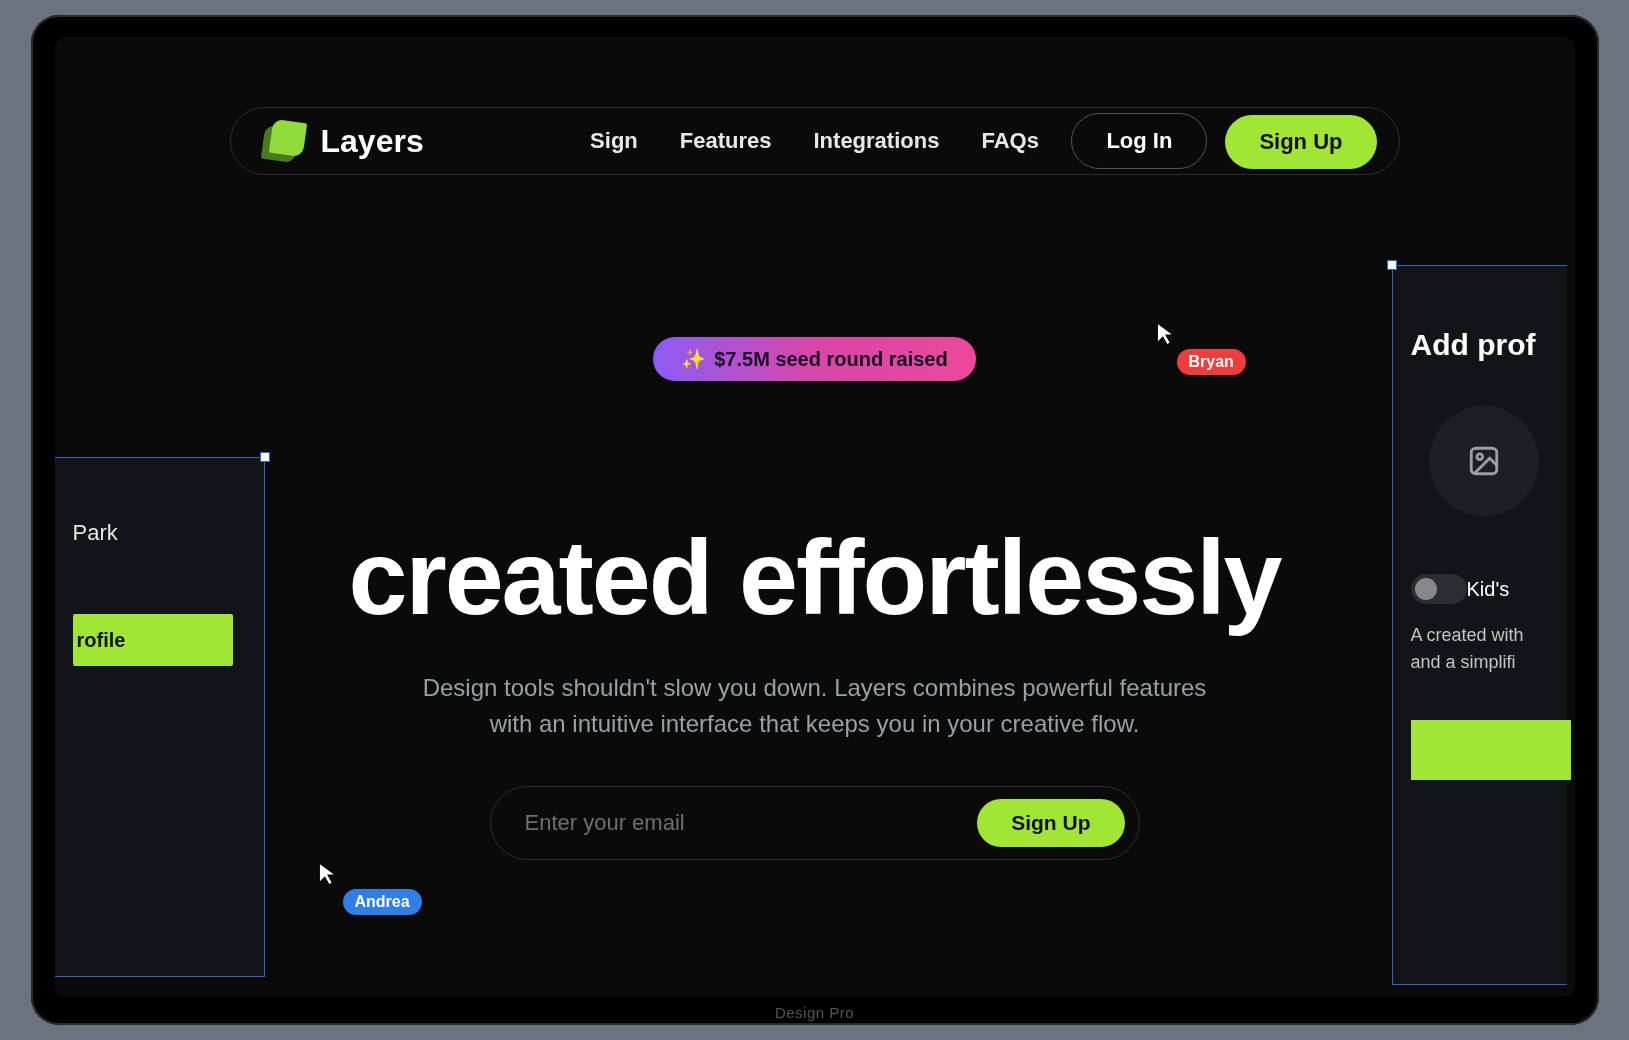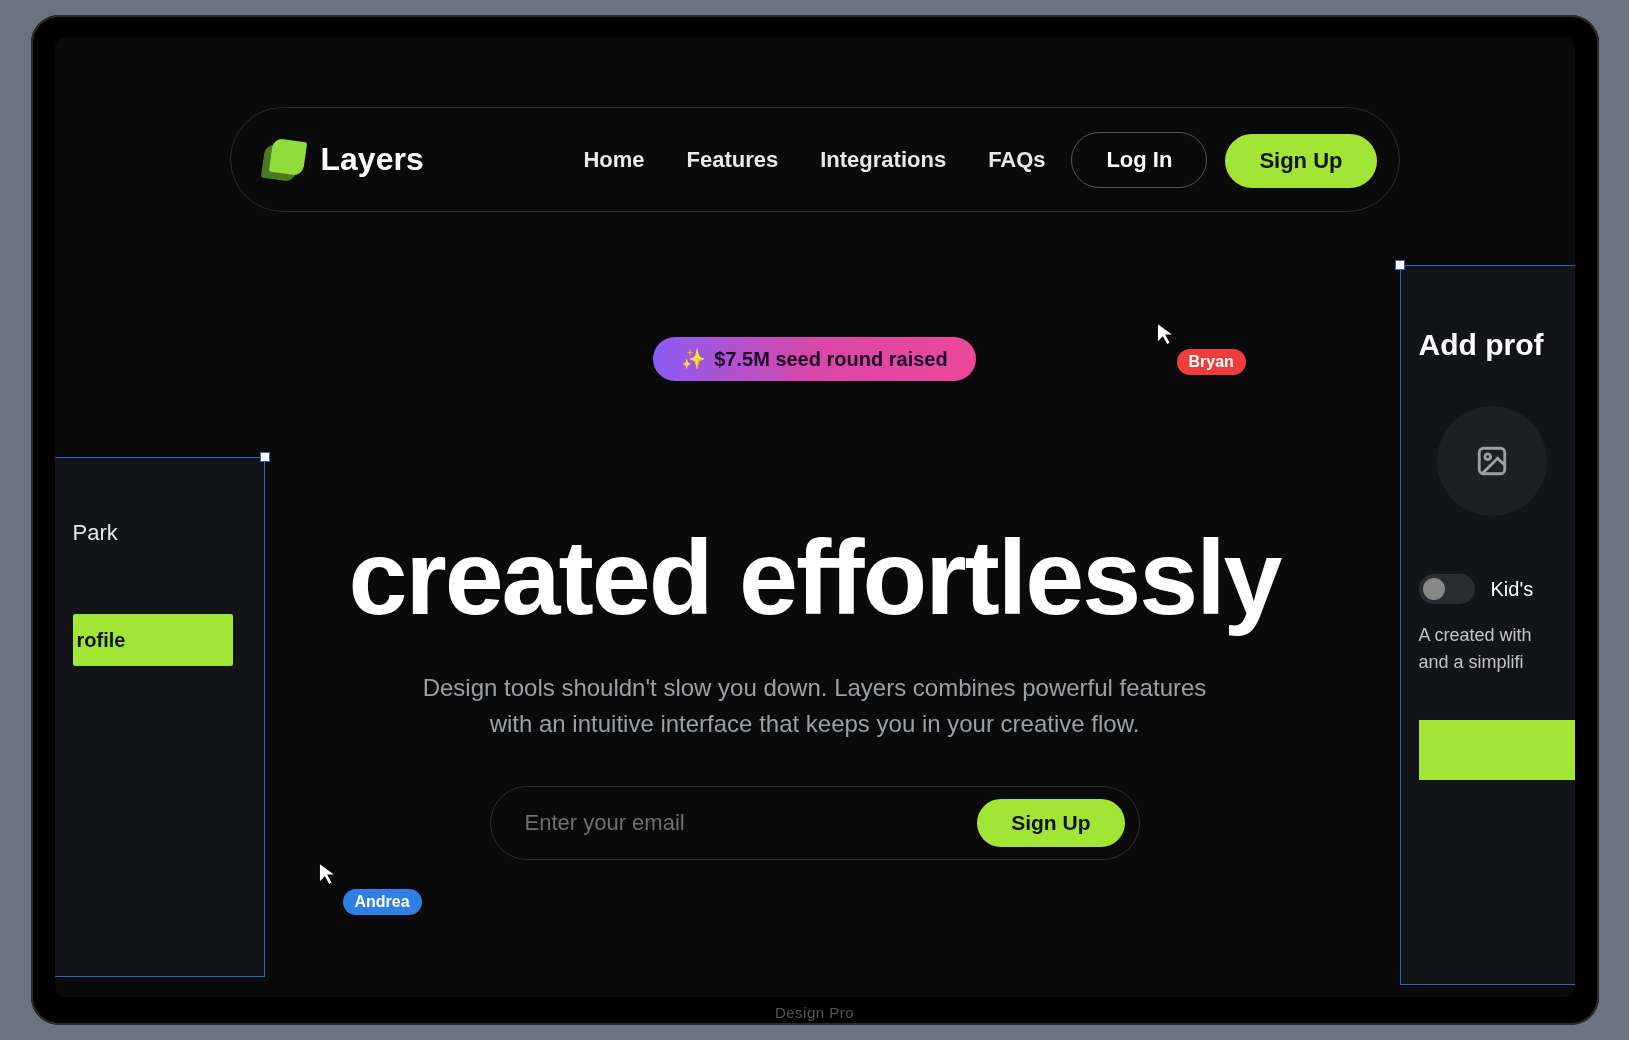--- a/index.html
+++ b/index.html
@@ -39,21 +39,21 @@
     letter-spacing: 0.5px;
   }
 
   
   .navbar {
     position: absolute;
     top: 70px;
     left: 50%;
     transform: translateX(-50%);
     width: 1170px;
-    height: 105px;
+    height: 68px;
     border: 1px solid #2e2e2e;
     border-radius: 60px;
     display: flex;
     align-items: center;
     padding: 0 22px 0 28px;
     background: rgba(10,10,10,0.6);
   }
   .brand { display: flex; align-items: center; gap: 14px; }
   .logo {
     width: 48px; height: 44px; position: relative;
@@ -178,39 +178,39 @@
   }
   .panel-left .handle { top: -6px; right: -6px; }
   .panel-left .name { color: #e6e6e6; font-size: 22px; margin-top: 40px;}
   .panel-left .big-btn {
     margin-top: 68px; width: 160px; height: 52px;
     background: #a2e635; color: #111; font-size: 20px; font-weight: 600;
     display:flex; align-items:center; padding-left:4px; border-radius: 2px;
   }
 
   .panel-right {
-    top: 228px; right: 0; width: 175px; height: 720px;
+    top: 228px; right: 8px; width: 175px; height: 720px;
     padding: 62px 0 12px 18px;
     border-right: none;
   }
   .panel-right .handle { top: -6px; left: -6px; }
   .panel-right .title { color: #fff; font-size: 30px; font-weight: 700; white-space: nowrap;}
   .panel-right .circle {
     width: 110px; height: 110px; border-radius: 55px;
     background: #1c1f23; margin-top: 44px; margin-left: 18px;
     display:flex; align-items:center; justify-content:center;
   }
   .panel-right .circle svg { width: 34px; height: 34px; }
   .panel-right .field {
     margin-top: 64px; height: 56px; border: 1.5px solid #333;
     display:flex; align-items:center; padding-left: 18px;
     color: #c8c8c8; font-size: 19px; white-space: nowrap;
   }
   .panel-right .toggle-row {
-    margin-top: 58px; display:flex; align-items:center; gap: 16px;
+    margin-top: 58px; display:flex; align-items:center; gap: 0;
     color: #fff; font-size: 20px; white-space: nowrap;
   }
   .toggle {
     width: 56px; height: 30px; background: #2a2d31; border-radius: 20px; position: relative;
   }
   .toggle::after {
     content:""; position:absolute; left:4px; top:4px;
     width:22px; height:22px; background:#888; border-radius:50%;
   }
   .panel-right .desc { color: #c4c4c4; font-size: 18px; line-height:1.5; margin-top: 18px; white-space: nowrap;}
@@ -226,21 +226,21 @@
 
     <nav class="navbar">
       <div class="brand">
         <div class="logo">
           <div class="leaf-back"></div>
           <div class="leaf-front"></div>
         </div>
         <span class="brand-name">Layers</span>
       </div>
       <div class="nav-links">
-        <span class="nav-link">Home</span>
+        <span class="nav-link">Sign</span>
         <span class="nav-link">Features</span>
         <span class="nav-link">Integrations</span>
         <span class="nav-link">FAQs</span>
       </div>
       <div class="nav-actions">
         <button class="btn btn-outline">Log In</button>
         <button class="btn btn-accent">Sign Up</button>
       </div>
     </nav>
 

